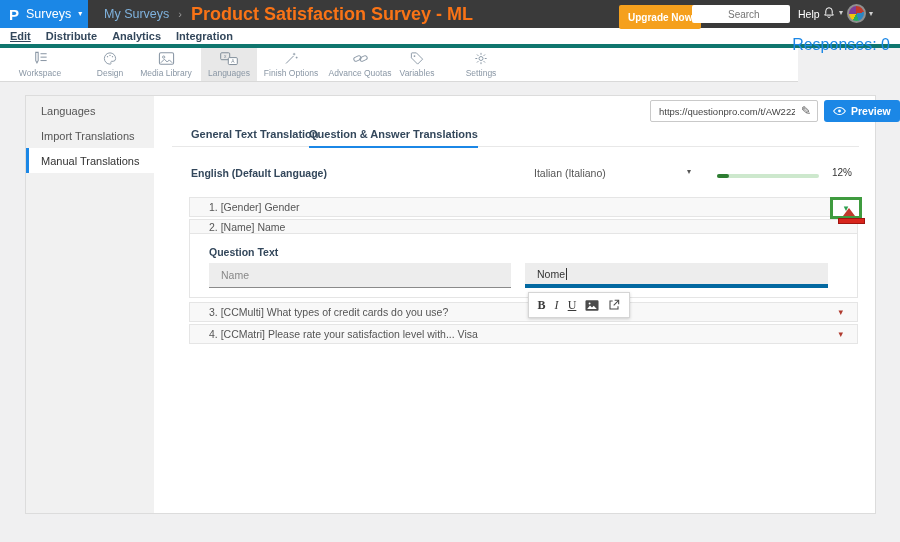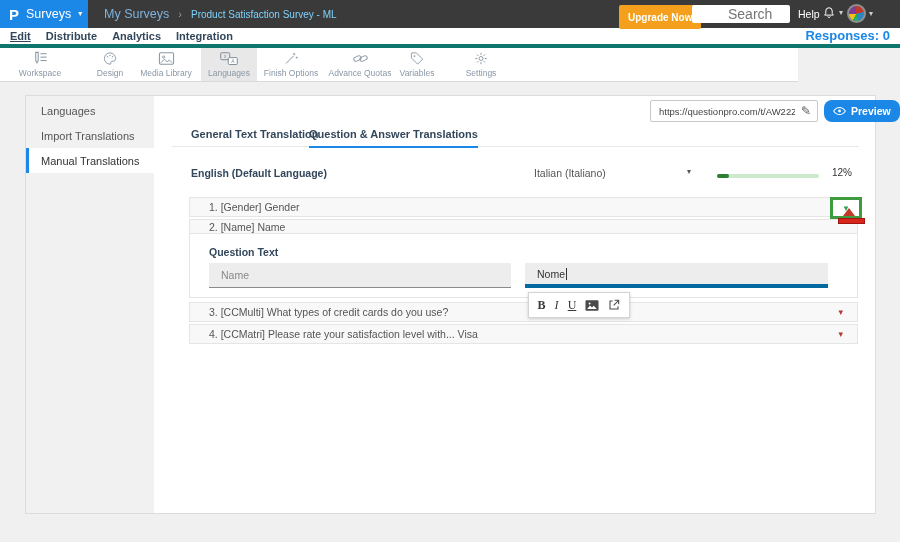--- a/index.html
+++ b/index.html
@@ -10,46 +10,46 @@
   
   .header { position:absolute; left:0; top:0; width:900px; height:28px; background:#3a3a3a; z-index:30; }
   .logo-block { position:absolute; left:0; top:0; width:88px; height:28px; background:#1b87e6; display:flex; align-items:center; padding:0 9px; gap:7px; cursor:pointer; }
   .logo-mark { color:#fff; font-weight:700; font-size:15px; line-height:1; }
   .logo-block .menu-label { color:#fff; font-size:12.5px; }
   .caret { font-size:8px; line-height:1; }
   .logo-block .caret { color:#fff; }
   .breadcrumb { position:absolute; left:104px; top:0; height:28px; display:flex; align-items:center; gap:9px; }
   .bc-parent { color:#7fb2dd; font-size:12.5px; cursor:pointer; }
   .bc-sep { color:#9a9a9a; font-size:11px; }
-  .bc-current { color:#7dd3fc; font-size:10px; font-weight:400; }
+  .bc-current { color:#f97316; font-size:18px; font-weight:700; }
   .upgrade-btn { position:absolute; left:619px; top:5px; height:18px; padding:12px 9px; background:#f5a01d; border:none; border-radius:2px; color:#fff; font-size:10px; font-weight:700; font-family:inherit; display:flex; align-items:center; cursor:pointer; }
   .search-box { position:absolute; left:692px; top:5px; width:98px; height:18px; background:#fff; border-radius:2px; display:flex; align-items:center; padding:0 5px; gap:4px; }
-  .search-box input { border:none; outline:none; width:72px; font-size:14px; color:#444; font-family:inherit; background:transparent;margin-left:27px; }
+  .search-box input { border:none; outline:none; width:72px; font-size:10px; color:#444; font-family:inherit; background:transparent;margin-left:27px; }
   .help-link { position:absolute; left:798px; top:8px; color:#fff; font-size:10.5px; cursor:pointer; }
   .bell-group { position:absolute; left:822px; top:5px; display:flex; align-items:center; gap:3px; cursor:pointer; }
   .bell-group .caret, .avatar-group .caret { color:#cfcfcf; }
   .avatar-group { position:absolute; left:847px; top:4px; display:flex; align-items:center; gap:3px; cursor:pointer; }
   .avatar { width:19px; height:19px; border-radius:50%; border:2px solid #8f8f8f; background:conic-gradient(#c0392b 0 22%, #2e86c1 22% 45%, #27ae60 45% 58%, #f1c40f 58% 75%, #7d3c98 75% 100%); }
 
   
   .nav-row { position:absolute; left:0; top:28px; width:900px; height:20px; background:#fff; border-bottom:4px solid #0f766e; display:flex; align-items:center; padding-left:10px; gap:15px; z-index:25; }
   .nav-item { font-size:11px; font-weight:700; color:#33475b; cursor:pointer; }
   .nav-item.active { text-decoration:underline; }
-  .responses { position:absolute; right:10px; top:0; color:#1b87e6; font-size:13px;font-weight:bold; }
+  .responses { position:absolute; right:10px; top:8px; color:#1b87e6; font-size:16px; }
 
   
   .icon-toolbar { position:absolute; left:0; top:48px; width:798px; height:34px; background:#fff; border-bottom:1px solid #d9d9d9; z-index:20; }
   .tb-item { position:absolute; top:0; height:33px; display:flex; flex-direction:column; align-items:center; justify-content:center; gap:2px; cursor:pointer; }
   .tb-item.active { background:#e8e8e8; }
   .tb-item svg { display:block; }
   .tb-label { font-size:8.5px; color:#8a97a5; white-space:nowrap; }
   .url-box { position:absolute; left:650px; top:52px; width:168px; height:22px; background:#fff; border:1px solid #c9c9c9; border-radius:2px; display:flex; align-items:center; }
   .url-text { flex:1; font-size:9.5px; color:#444; padding:0 4px 0 8px; white-space:nowrap; overflow:hidden; }
   .url-edit { width:22px; height:20px; display:flex; align-items:center; justify-content:center; cursor:pointer; color:#555; font-size:12px; }
-  .preview-btn { position:absolute; left:824px; top:52px; height:22px; padding:0 9px; background:#1b87e6; border:none; border-radius:8px; color:#fff; font-size:10.5px; font-weight:700; font-family:inherit; display:flex; align-items:center; gap:5px; cursor:pointer; }
+  .preview-btn { position:absolute; left:824px; top:52px; height:22px; padding:0 9px; background:#1b87e6; border:none; border-radius:3px; color:#fff; font-size:10.5px; font-weight:700; font-family:inherit; display:flex; align-items:center; gap:5px; cursor:pointer; }
 
   
   .card { position:absolute; left:25px; top:95px; width:851px; height:419px; background:#fff; border:1px solid #dcdcdc; }
   .side-nav { position:absolute; left:0; top:0; width:128px; height:417px; background:#f1f1f1; padding-top:2px; }
   .side-item { height:25px; display:flex; align-items:center; padding-left:12px; font-size:11px; color:#555; cursor:pointer; border-left:3px solid transparent; }
   .side-item.active { background:#fff; border-left:3px solid #1b87e6; color:#333; }
 
   
   .tab { position:absolute; top:32px; font-size:11px; font-weight:700; color:#33475b; cursor:pointer; padding-bottom:6px; z-index:2; }
   .tab.active { border-bottom:2px solid #1b87e6; }

